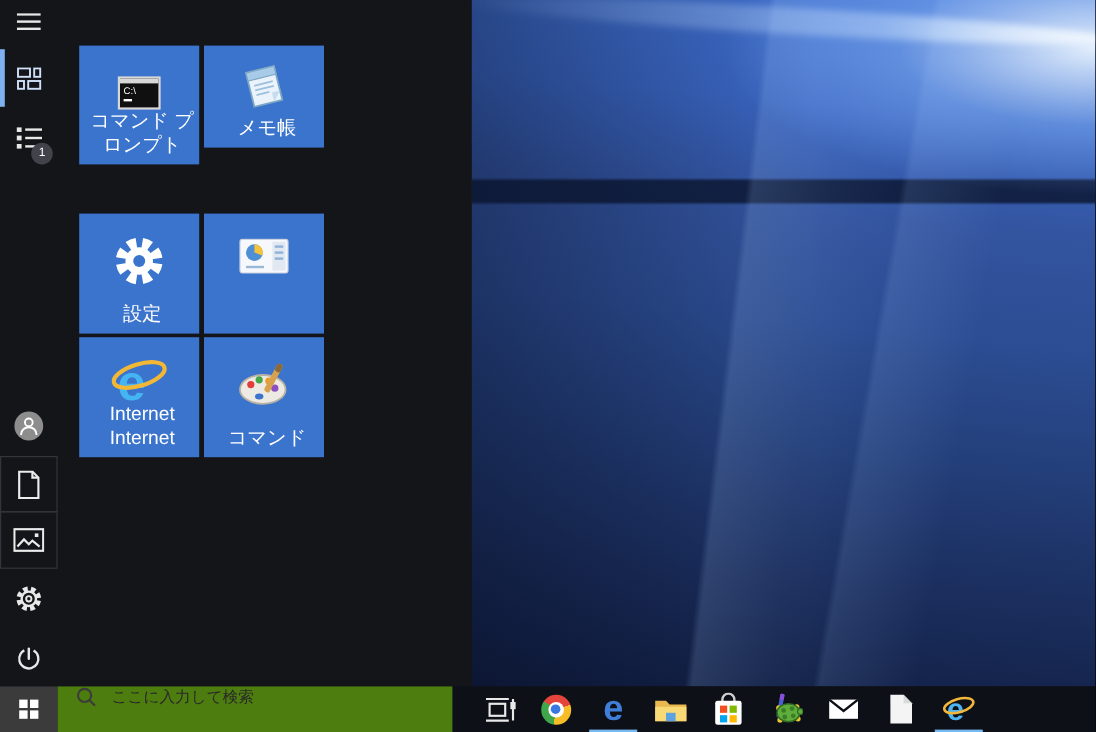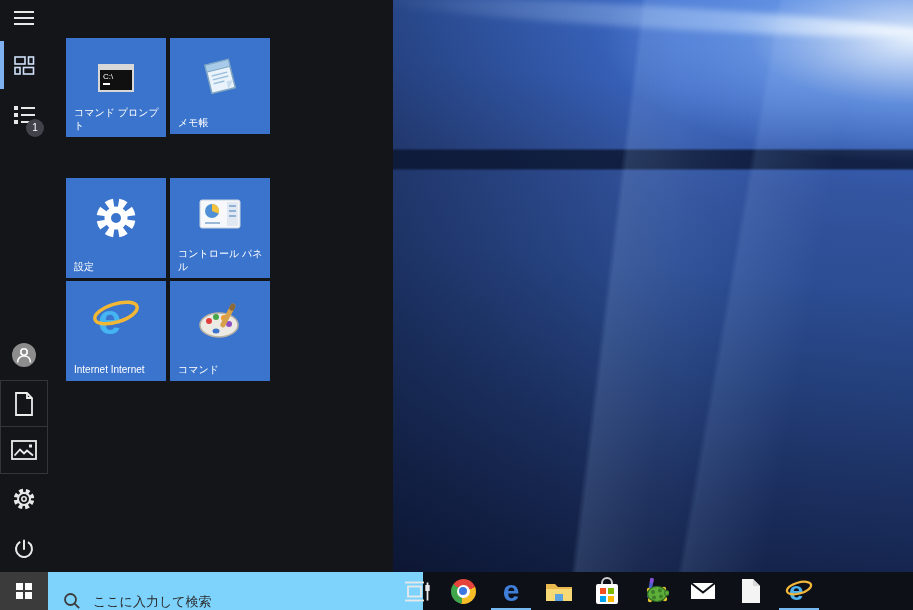--- a/index.html
+++ b/index.html
@@ -26,30 +26,30 @@
   .rail{position:absolute;left:0;top:0;width:48px;height:572px;}
   .rail-btn{position:absolute;left:0;width:48px;height:48px;display:flex;align-items:center;justify-content:center;}
   .sel-bar{position:absolute;left:0;top:41px;width:4px;height:48px;background:#7fb0f0;}
   .cellbox{border:1px solid #32353b;}
   .badge{position:absolute;right:4px;bottom:2px;width:18px;height:18px;border-radius:50%;
     background:#42434a;color:#fff;font-size:10px;line-height:18px;text-align:center;}
   .avatar-circle{width:24px;height:24px;border-radius:50%;background:#8d8d8d;display:flex;align-items:center;justify-content:center;}
 
   
   .tile{position:absolute;width:100px;height:100px;background:#3b74cc;cursor:pointer;}
-  .tile-label{position:absolute;left:8px;right:3px;bottom:5px;color:#fff;font-size:10px;line-height:1.25;}
+  .tile-label{position:absolute;left:8px;right:3px;bottom:5px;color:#fff;font-size:16px;line-height:1.25;text-align:center;}
   .tile-icon{position:absolute;left:50%;top:42%;transform:translate(-50%,-50%);}
   .tile-icon.hi{top:39%;}
 
   
   .taskbar{position:absolute;left:0;top:572px;width:913px;height:38px;background:#0e1018;}
   .start-btn{position:absolute;left:0;top:0;width:48px;height:38px;background:#3b3b3b;display:flex;align-items:center;justify-content:center;}
   .winlogo{display:grid;grid-template-columns:7.5px 7.5px;grid-template-rows:7.5px 7.5px;gap:1.5px;}
   .winlogo span{background:#fff;}
-  .searchbox{position:absolute;left:48px;top:0;width:375px;height:38px;background:#7dd3fc;display:flex;align-items:flex-end;}
+  .searchbox{position:absolute;left:48px;top:0;width:329px;height:38px;background:#4d7c0f;display:flex;align-items:flex-start;}
   .searchbox svg{margin-left:15px;flex:0 0 auto;}
   .searchbox input{border:none;outline:none;background:transparent;font-size:13px;color:#1f1f1f;margin-left:10px;width:280px;}
   .searchbox input::placeholder{color:#2a2a2a;opacity:1;}
   .tb-icons{position:absolute;left:393px;top:0;display:flex;height:38px;}
   .tb-btn{position:relative;width:48px;height:38px;display:flex;align-items:center;justify-content:center;}
   .tb-btn.running::after{content:'';position:absolute;left:4px;right:4px;bottom:0;height:2px;background:#76b9f0;}
   .chrome-ball{width:25px;height:25px;border-radius:50%;position:relative;
     background:conic-gradient(from -55deg,#e5443b 0 125deg,#f7bd27 125deg 245deg,#3fa64c 245deg 360deg);}
   .chrome-ball::before{content:'';position:absolute;left:6px;top:6px;width:13px;height:13px;border-radius:50%;background:#fff;}
   .chrome-ball::after{content:'';position:absolute;left:8.5px;top:8.5px;width:8px;height:8px;border-radius:50%;background:#3a77e0;}
@@ -147,21 +147,21 @@
         <svg width="36" height="28">
           <rect x="1" y="1" width="34" height="26" fill="#101010" stroke="#d8d8d8" stroke-width="2"></rect>
           <rect x="2" y="2" width="32" height="4" fill="#d8d8d8"></rect>
           <text x="5" y="15" font-size="8" font-family="'DejaVu Sans Mono',monospace" fill="#fff">C:\</text>
           <rect x="5" y="19" width="7" height="2" fill="#fff"></rect>
         </svg>
       </span>
       <span class="tile-label">コマンド プロンプト</span>
     </div>
 
-    <div class="tile" style="left:170px;top:38px;height:96px;">
+    <div class="tile" style="left:170px;top:38px;height:85px;">
       <span class="tile-icon">
         <svg width="44" height="42">
           <g transform="rotate(-14 22 21)">
             <rect x="10" y="7" width="24" height="29" fill="#eaf3fb" stroke="#7fa7c4" stroke-width="1.5"></rect>
             <rect x="10" y="7" width="24" height="7" fill="#a7cbe8" stroke="#7fa7c4" stroke-width="1"></rect>
             <path d="M14,19 h16 M14,23 h16 M14,27 h11" stroke="#9cc0dc" stroke-width="1.5"></path>
             <path d="M34,28 l-7,8 l0,-8 z" fill="#c7dcee"></path>
           </g>
         </svg>
       </span>
@@ -185,21 +185,20 @@
           <rect x="1" y="1" width="40" height="28" rx="2" fill="#f6f8fb" stroke="#c9d2e0" stroke-width="1"></rect>
           <rect x="28" y="3" width="11" height="24" fill="#e1e8f2"></rect>
           <circle cx="13" cy="12" r="7" fill="#4f8fd6"></circle>
           <path d="M13,12 L13,5 A7,7 0 0 1 19.6,14.5 z" fill="#f5c33b"></path>
           <rect x="30" y="6" width="7" height="2" fill="#8fb2d8"></rect>
           <rect x="30" y="11" width="7" height="2" fill="#8fb2d8"></rect>
           <rect x="30" y="16" width="7" height="2" fill="#8fb2d8"></rect>
           <rect x="6" y="23" width="15" height="2" fill="#9bb8d8"></rect>
         </svg>
       </span>
-      <span class="tile-label">コントロール パネル</span>
     </div>
 
     <div class="tile" style="left:66px;top:281px;">
       <span class="tile-icon hi">
         <svg width="50" height="46">
           <text x="7" y="39" font-size="42" font-weight="bold" fill="#45b4f2">e</text>
           <ellipse cx="25" cy="18" rx="22" ry="9" fill="none" stroke="#f2b734" stroke-width="3.5" transform="rotate(-17 25 18)"></ellipse>
         </svg>
       </span>
       <span class="tile-label">Internet Internet</span>

